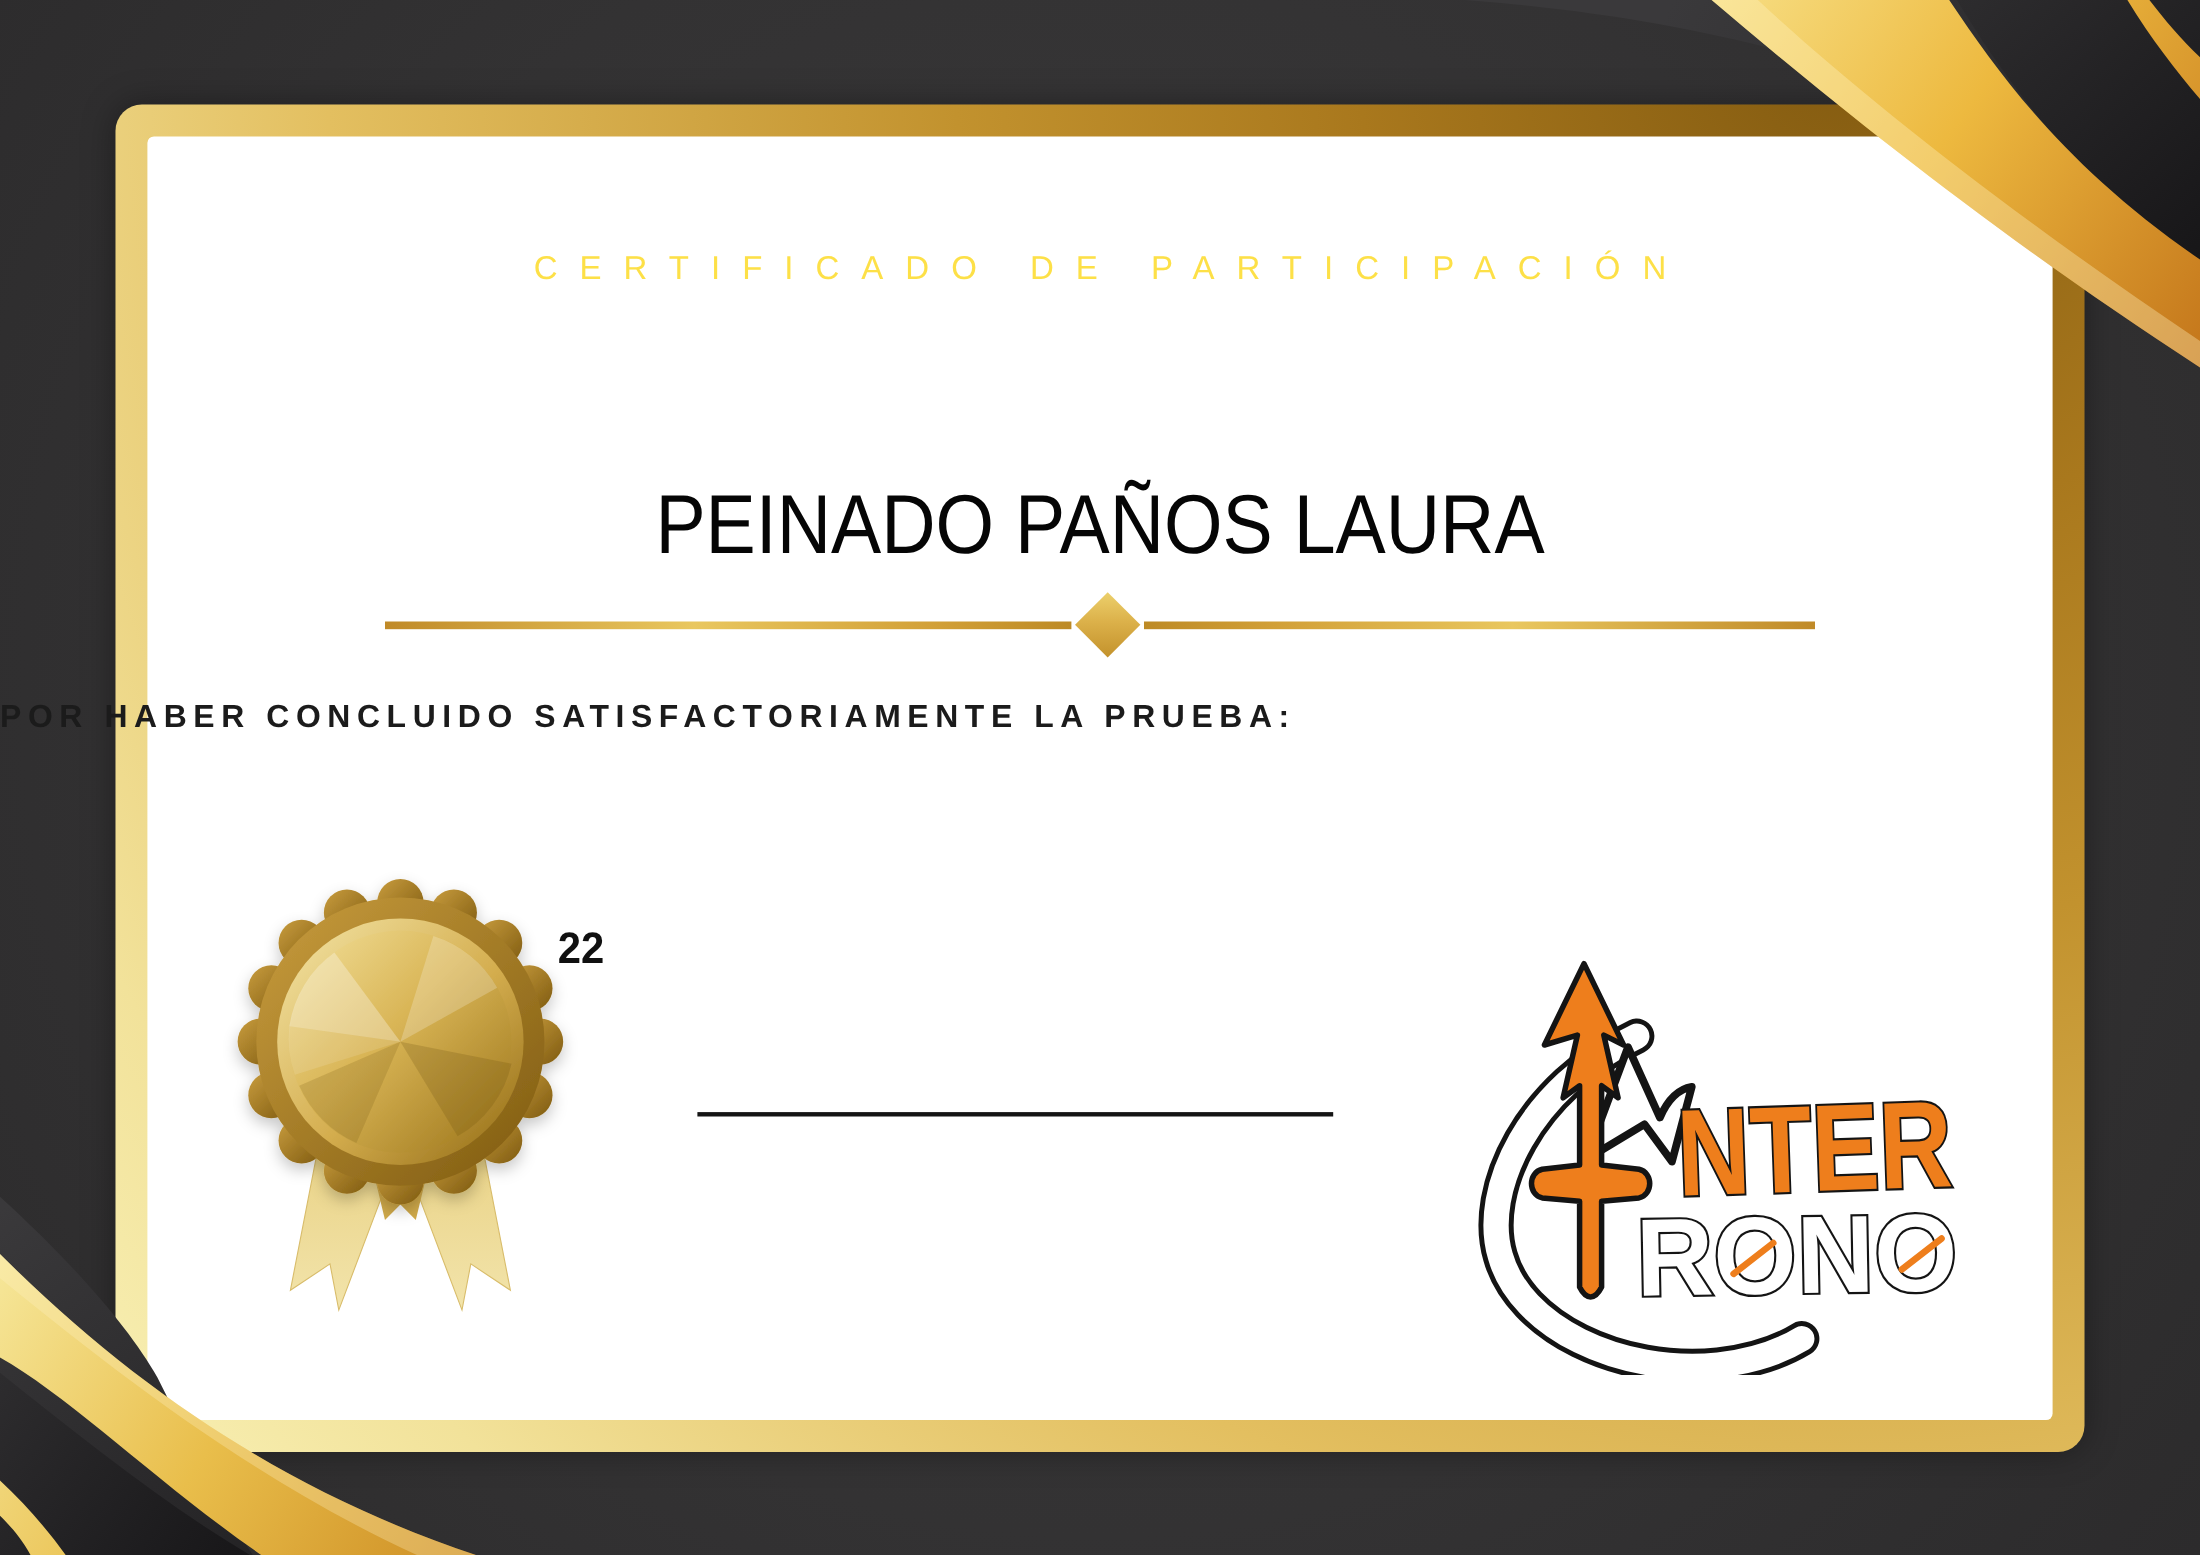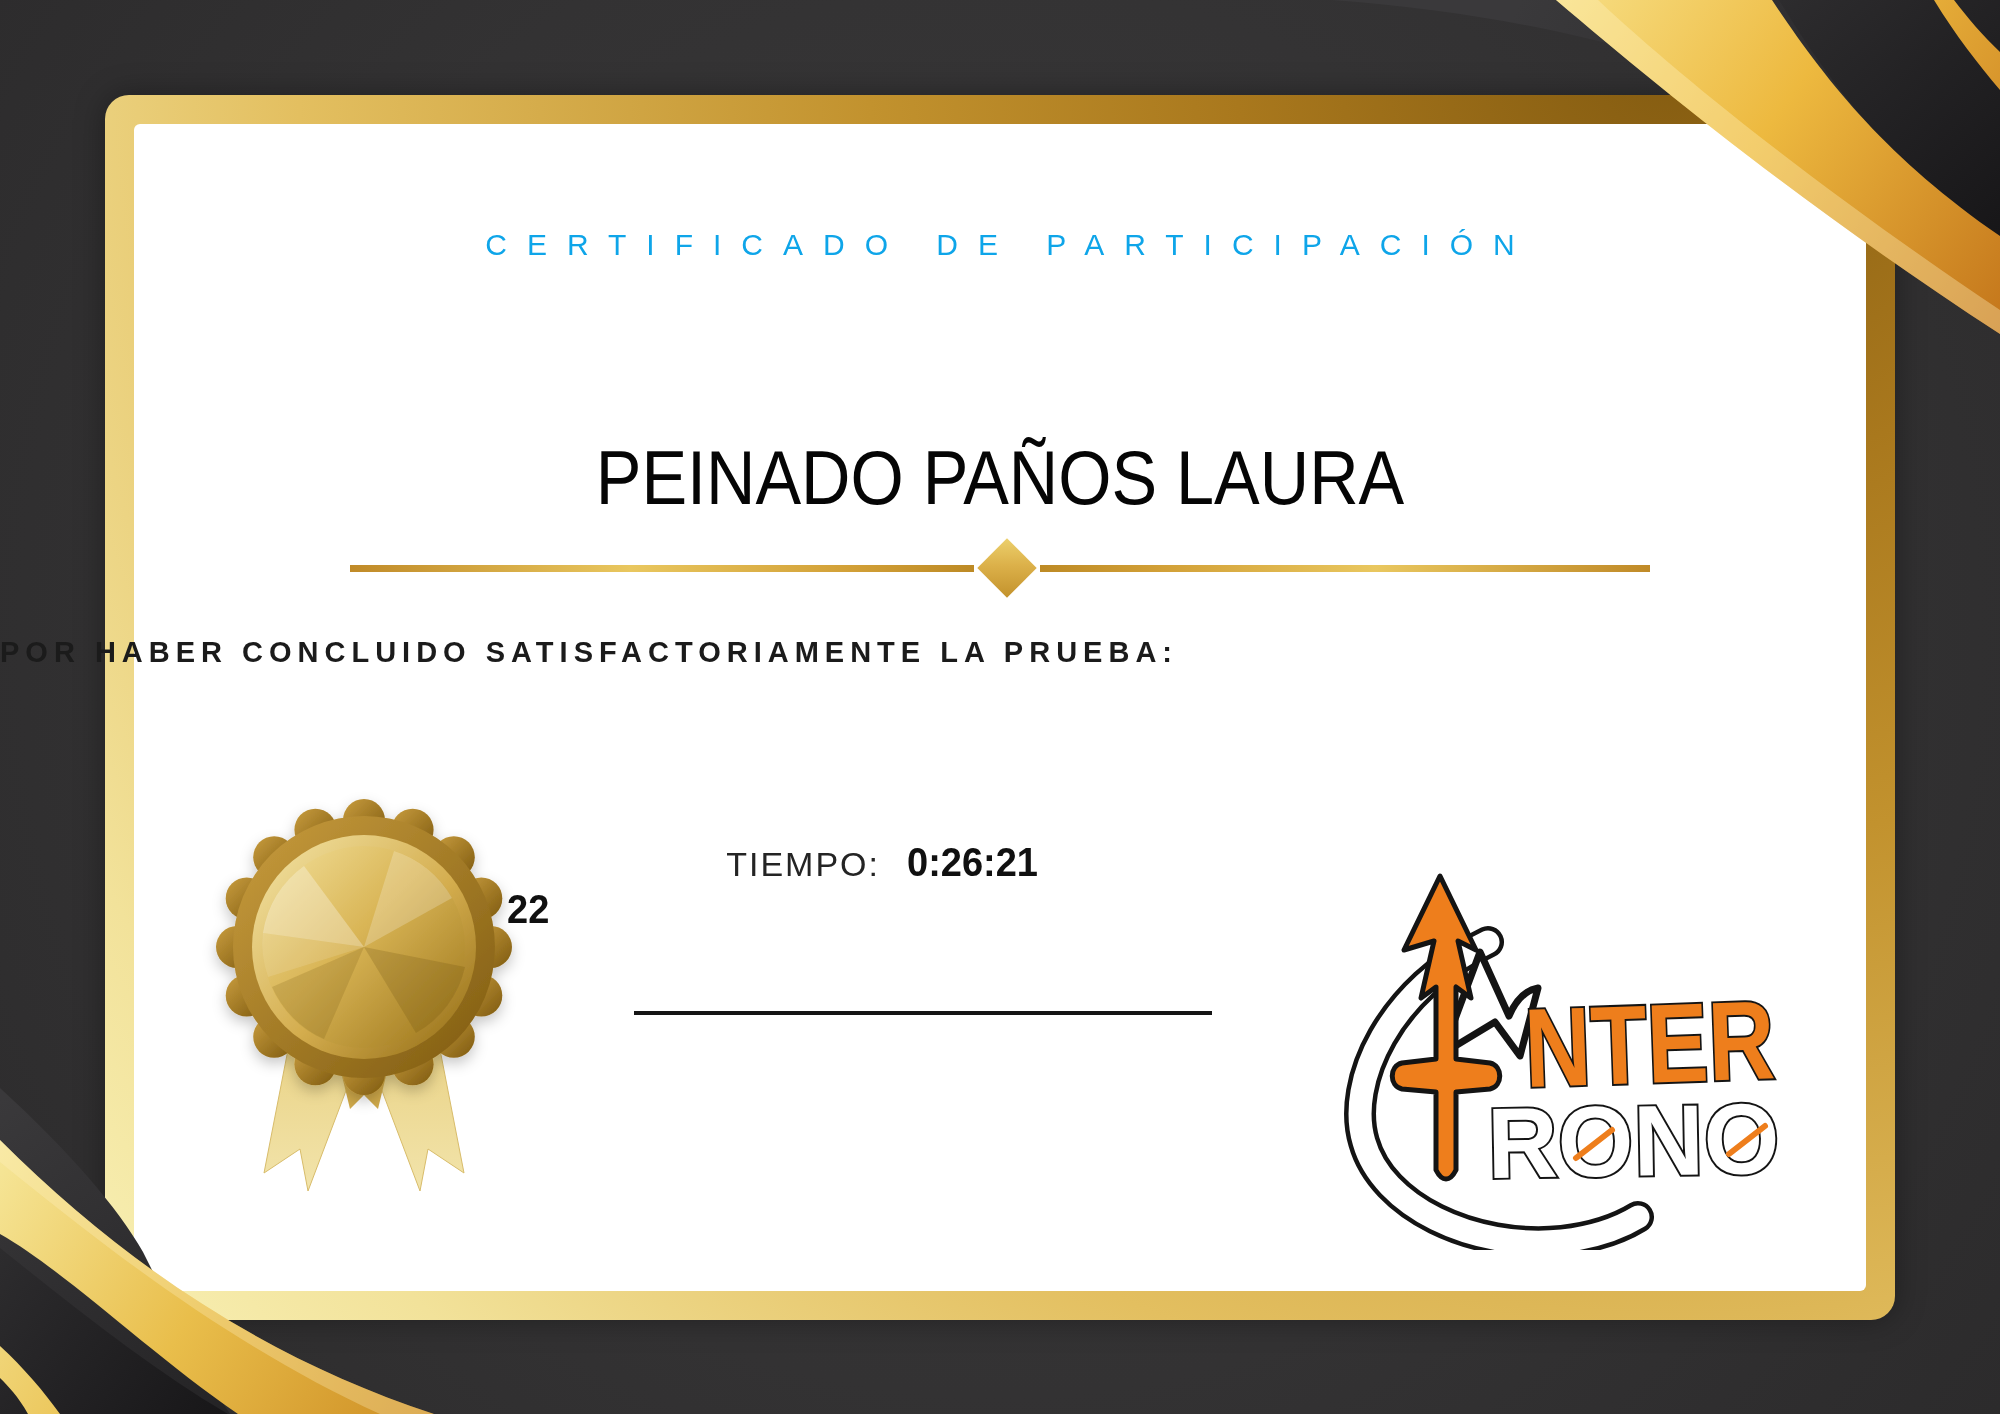--- a/index.html
+++ b/index.html
@@ -19,21 +19,21 @@
     background:radial-gradient(circle at 88% -5%, #825a10 0%, #a9781d 22%, #c2922e 40%, #e3bf60 68%, #f2e29a 88%, #f8f0b4 100%);
     box-shadow:0 0 30px rgba(0,0,0,.35);
   }
   .cert-inner{
     position:absolute;left:29px;top:29px;right:29px;bottom:29px;
     background:#ffffff;border-radius:6px;
   }
   
   .cert-title{
     position:absolute;left:0;top:228px;width:2000px;text-align:center;
-    font-size:30px;font-weight:400;letter-spacing:20px;color:#0ea5e9;
+    font-size:30px;font-weight:400;letter-spacing:20px;color:#fde047;
     text-indent:20px;
   }
   .recipient-name{
     position:absolute;left:0;top:440px;width:2000px;text-align:center;
     font-size:76px;font-weight:400;color:#050505;
     transform:scaleX(.9);transform-origin:50% 50%;
     letter-spacing:0px;line-height:1.0;
   }
   .divider{
     position:absolute;left:0;top:536px;width:2000px;height:64px;
@@ -92,24 +92,20 @@
 
 <div class="divider">
   <div class="line left"></div>
   <div class="diamond"></div>
   <div class="line right"></div>
 </div>
 
 <div class="subtitle">POR HABER CONCLUIDO SATISFACTORIAMENTE LA PRUEBA:</div>
 
 <div class="details">
-  <div class="detail-row">
-    <div class="detail-label">TIEMPO:</div>
-    <div class="detail-value">0:26:21</div>
-  </div>
   <div class="detail-row">
     <div class="detail-value">22</div>
   </div>
 </div>
 
 <div class="signature-line"></div>
 
 <svg class="medal-svg" width="360" height="440" viewBox="-180 -187 360 440">
   <defs>
     <linearGradient id="mgA" x1="-1" y1="-1" x2="1" y2="1" gradientUnits="objectBoundingBox">

